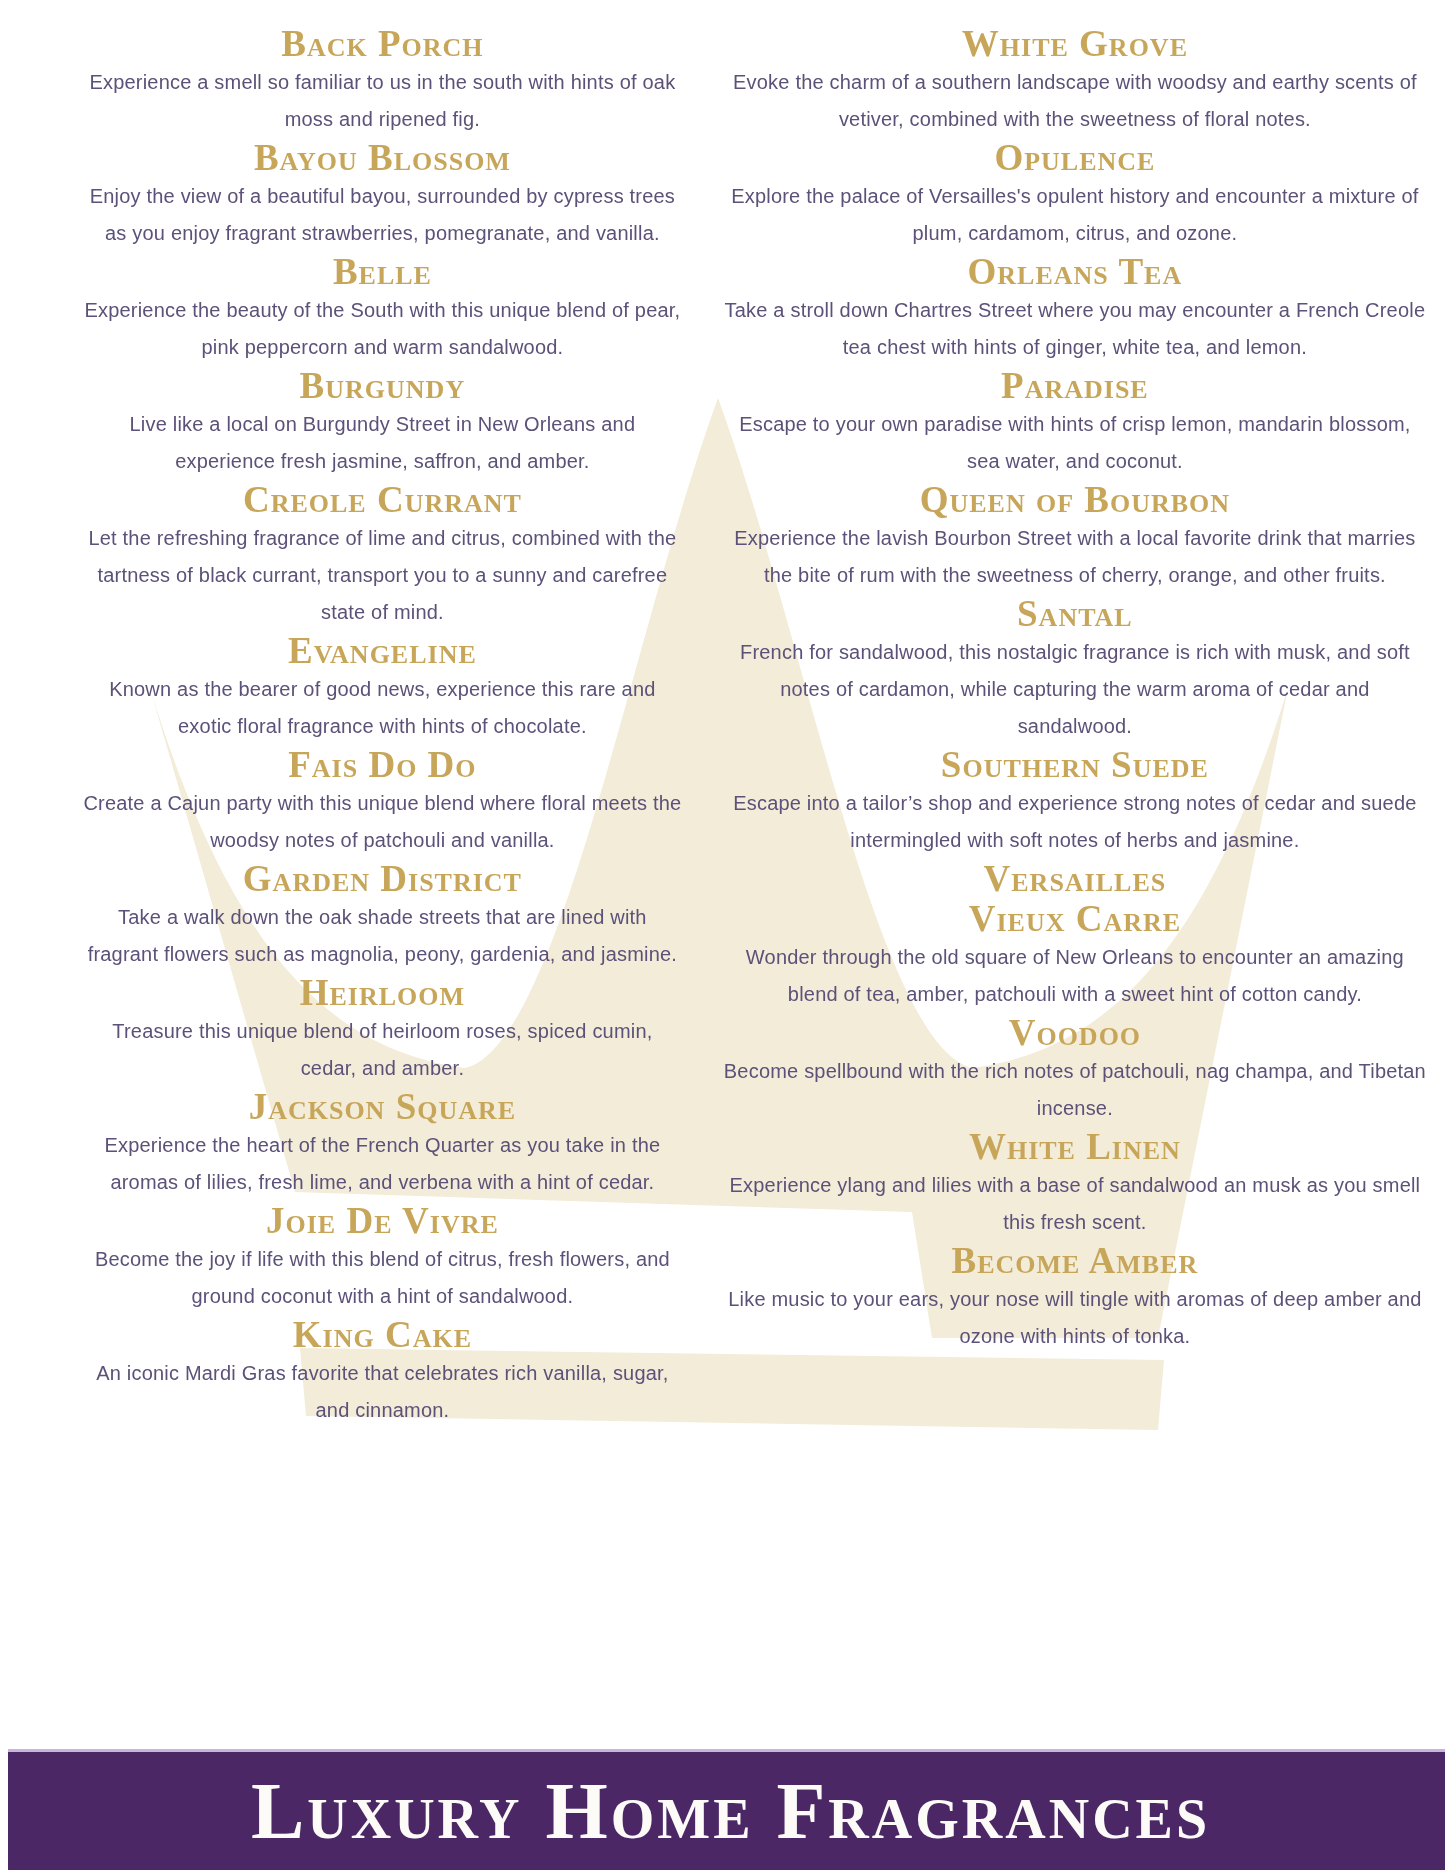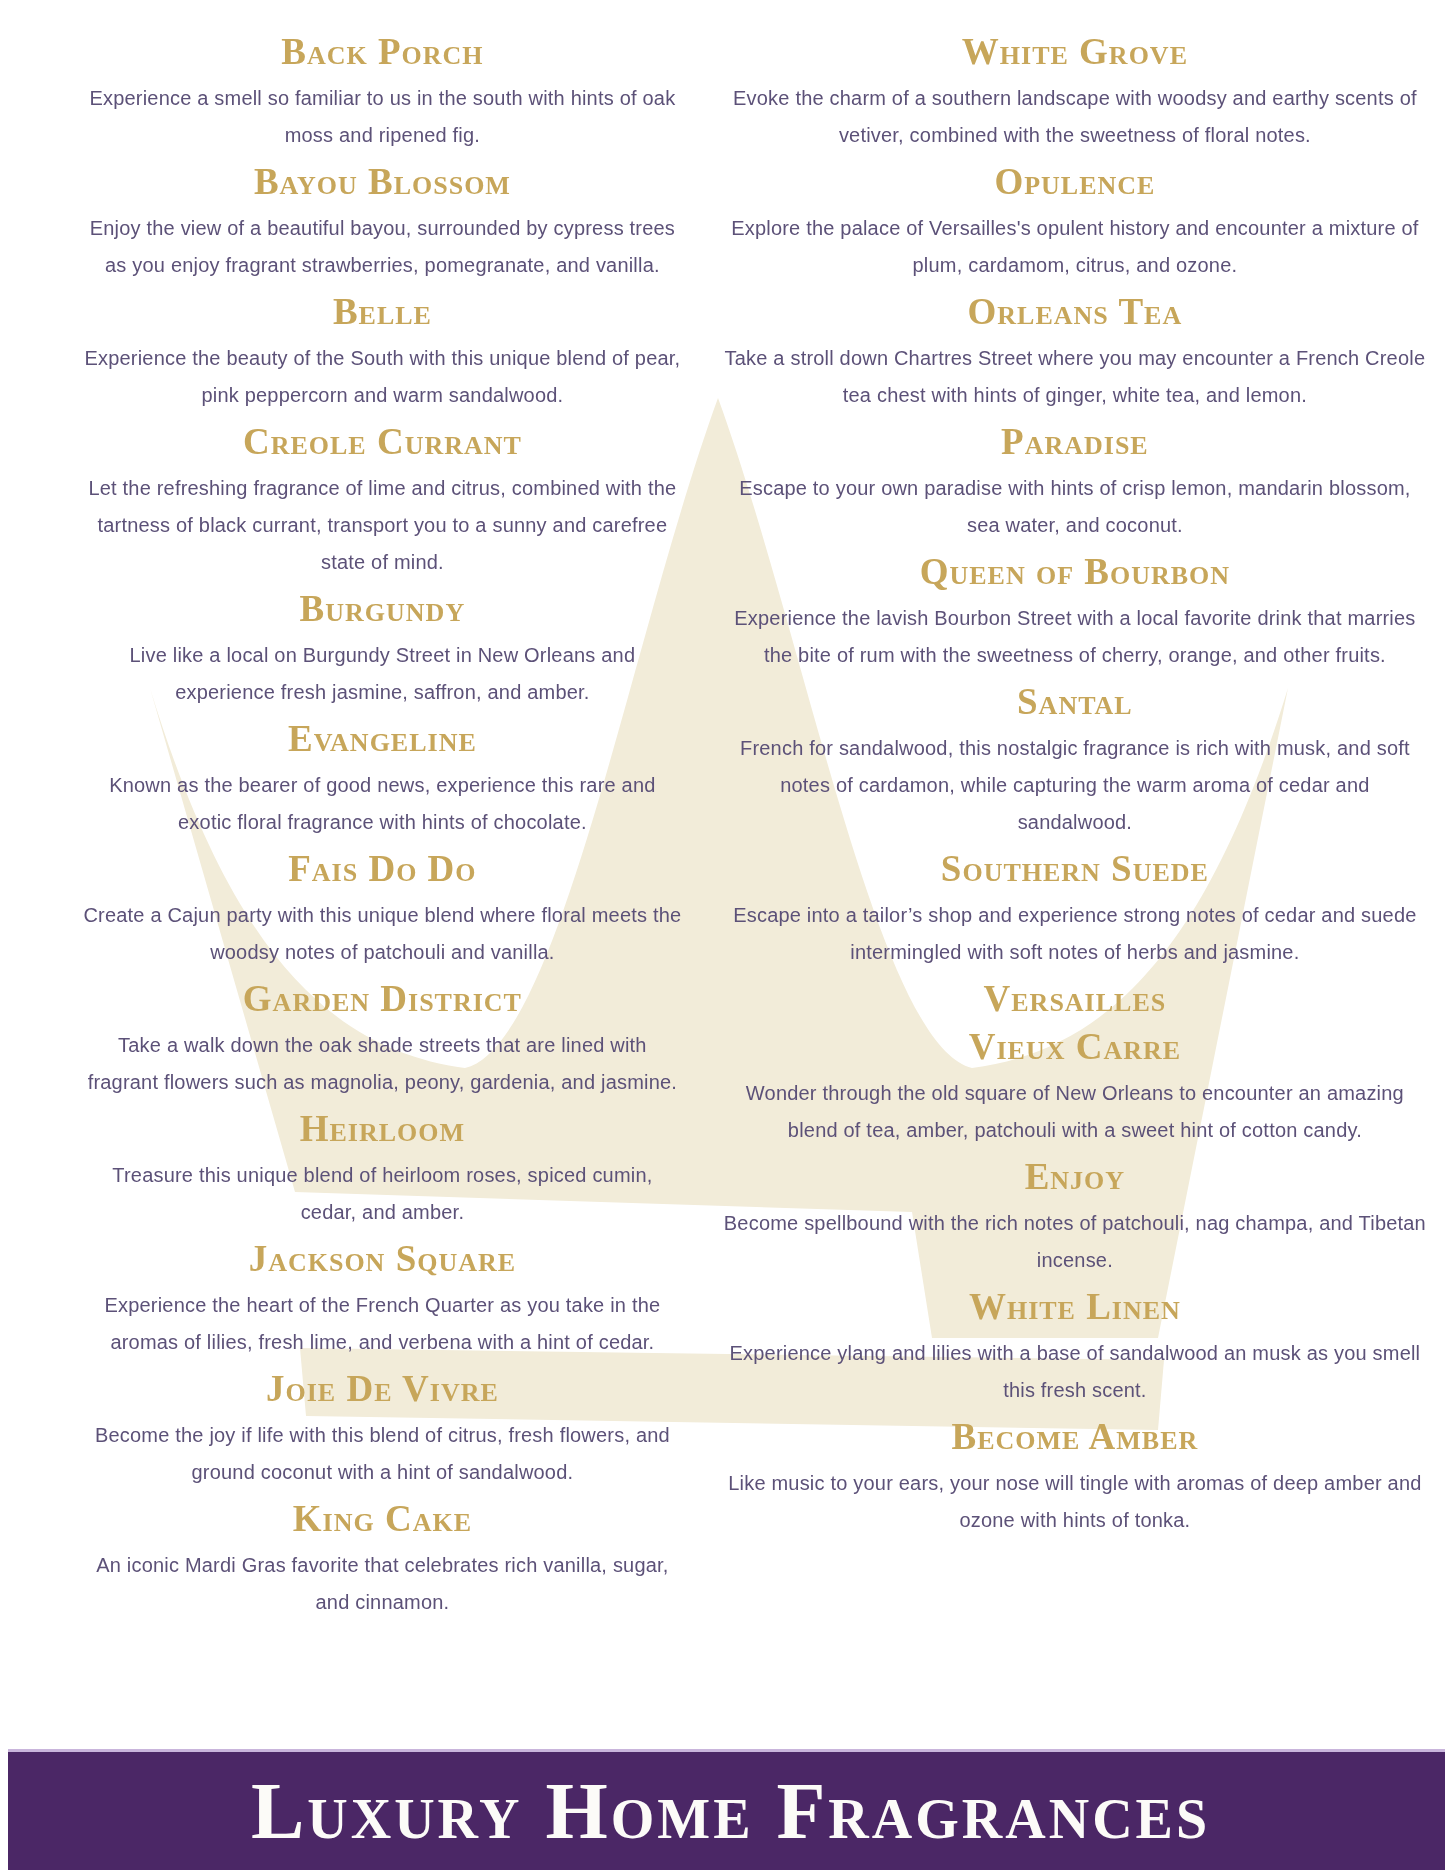--- a/index.html
+++ b/index.html
@@ -27,21 +27,21 @@
   .col-right{width:52%;}
   .frag{text-align:center;}
   .frag-name{
     font-family:"Liberation Serif", serif;
     font-variant:small-caps;
     font-weight:700;
     font-size:37px;
     line-height:40px;
     letter-spacing:1px;
     color:#c7a65a;
-    margin:8px;
+    margin:0;
     text-align:center;
   }
   .frag-desc{
     font-size:20px;
     line-height:37px;
     color:#5c5178;
     margin:0 auto;
     text-align:center;
     letter-spacing:0.2px;
   }
@@ -93,26 +93,26 @@
       </section>
       <section class="frag">
         <h2 class="frag-name">Bayou Blossom</h2>
         <p class="frag-desc">Enjoy the view of a beautiful bayou, surrounded by cypress trees as you enjoy fragrant strawberries, pomegranate, and vanilla.</p>
       </section>
       <section class="frag">
         <h2 class="frag-name">Belle</h2>
         <p class="frag-desc">Experience the beauty of the South with this unique blend of pear, pink peppercorn and warm sandalwood.</p>
       </section>
       <section class="frag">
+        <h2 class="frag-name">Burgundy</h2>
+        <p class="frag-desc">Live like a local on Burgundy Street in New Orleans and experience fresh jasmine, saffron, and amber.</p>
+      </section>
+      <section class="frag">
         <h2 class="frag-name">Creole Currant</h2>
         <p class="frag-desc">Let the refreshing fragrance of lime and citrus, combined with the tartness of black currant, transport you to a sunny and carefree state of mind.</p>
-      </section>
-      <section class="frag">
-        <h2 class="frag-name">Burgundy</h2>
-        <p class="frag-desc">Live like a local on Burgundy Street in New Orleans and experience fresh jasmine, saffron, and amber.</p>
       </section>
       <section class="frag">
         <h2 class="frag-name">Evangeline</h2>
         <p class="frag-desc">Known as the bearer of good news, experience this rare and exotic floral fragrance with hints of chocolate.</p>
       </section>
       <section class="frag">
         <h2 class="frag-name">Fais Do Do</h2>
         <p class="frag-desc">Create a Cajun party with this unique blend where floral meets the woodsy notes of patchouli and vanilla.</p>
       </section>
       <section class="frag">
@@ -166,21 +166,21 @@
         <p class="frag-desc">Escape into a tailor’s shop and experience strong notes of cedar and suede intermingled with soft notes of herbs and jasmine.</p>
       </section>
       <section class="frag">
         <h2 class="frag-name">Versailles</h2>
       </section>
       <section class="frag">
         <h2 class="frag-name">Vieux Carre</h2>
         <p class="frag-desc">Wonder through the old square of New Orleans to encounter an amazing blend of tea, amber, patchouli with a sweet hint of cotton candy.</p>
       </section>
       <section class="frag">
-        <h2 class="frag-name">Enjoy</h2>
+        <h2 class="frag-name">Voodoo</h2>
         <p class="frag-desc">Become spellbound with the rich notes of patchouli, nag champa, and Tibetan incense.</p>
       </section>
       <section class="frag">
         <h2 class="frag-name">White Linen</h2>
         <p class="frag-desc">Experience ylang and lilies with a base of sandalwood an musk as you smell this fresh scent.</p>
       </section>
       <section class="frag">
         <h2 class="frag-name">Become Amber</h2>
         <p class="frag-desc">Like music to your ears, your nose will tingle with aromas of deep amber and ozone with hints of tonka.</p>
       </section>

